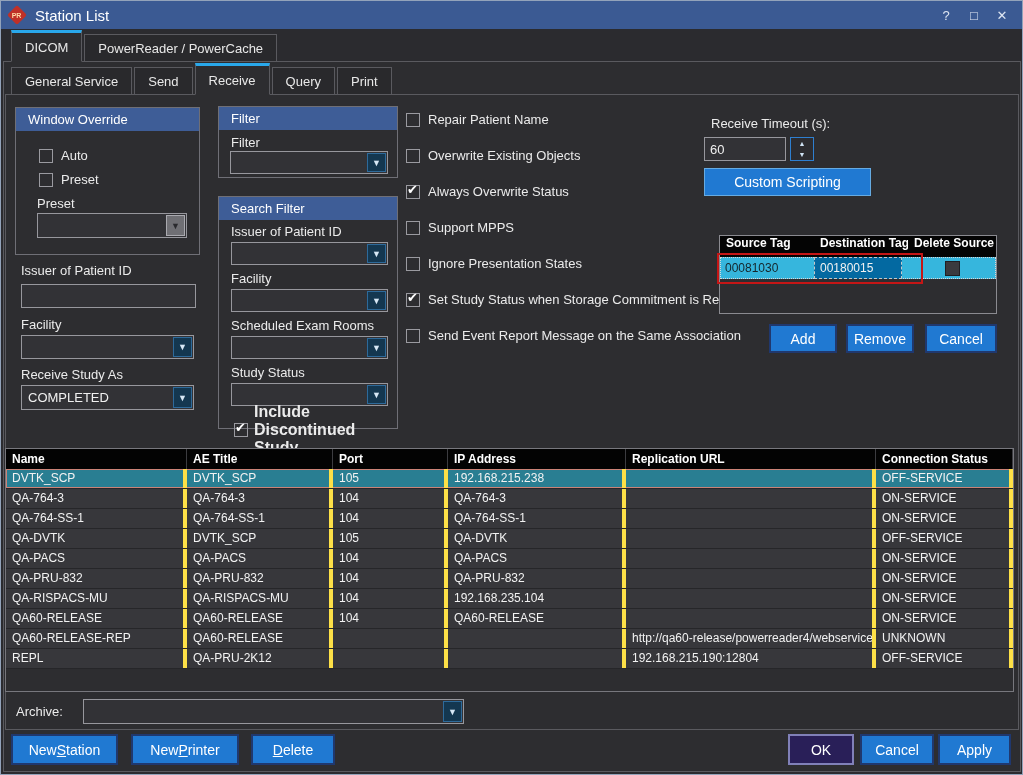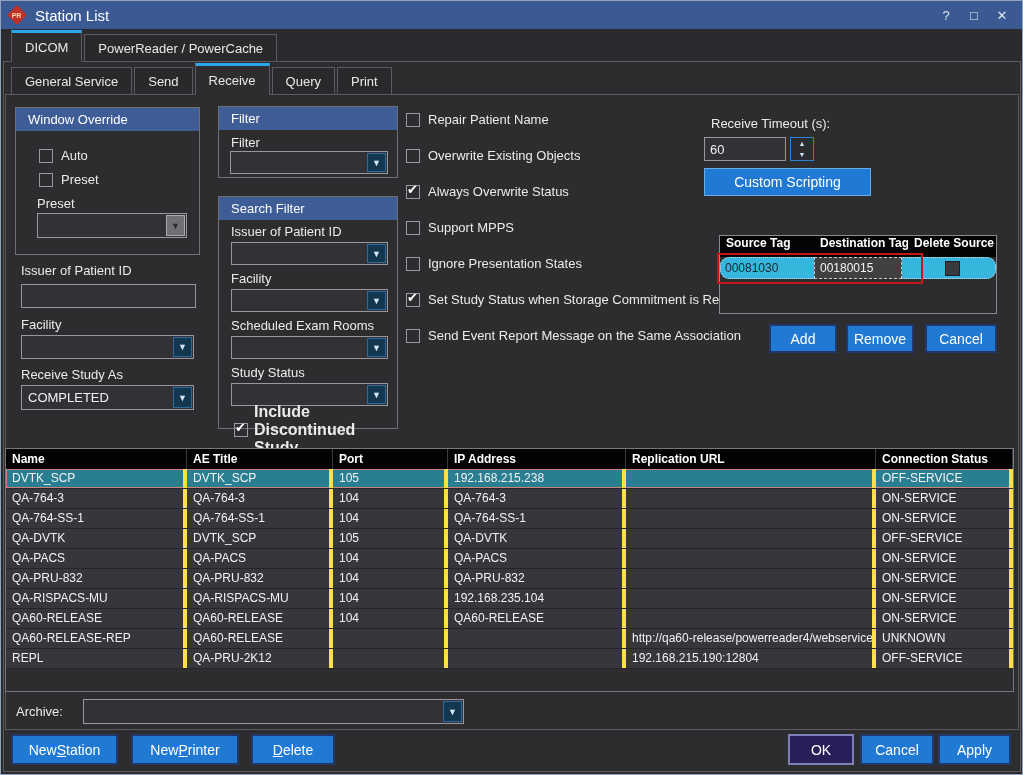--- a/index.html
+++ b/index.html
@@ -114,26 +114,26 @@
   .spin-btn { flex:1; display:flex; align-items:center; justify-content:center;
     font-size:7px; color:#cfe3f5; }
 
   
   .tag-table { position:absolute; left:718px; top:234px; width:278px; height:79px;
     border:1px solid #8a8a90; background:#2d2d30; z-index:4; }
   .tag-header { display:flex; height:21px; background:#040404; color:#fff;
     font-size:12px; font-weight:bold; align-items:flex-start; }
   .tag-header > div { padding-left:6px; overflow:hidden; white-space:nowrap; }
   .tag-row { display:flex; height:22px; background:var(--cyan,#36b6dd);
-    outline:1px dotted #d8d8d8; outline-offset:-1px; align-items:center;border-radius:9px; }
+    outline:1px dotted #d8d8d8; outline-offset:-1px; align-items:center; }
   .tg-c1 { width:94px; } .tg-c2 { width:94px; } .tg-c3 { width:88px; }
   .tag-src { width:94px; font-size:12px; color:#15262b; padding-left:5px; }
   .tag-dst-wrap { width:94px; height:22px; position:relative; }
   .tag-dst { position:absolute; left:0; top:0; width:88px; height:22px;
-    background:#404040; border:1px dashed #c7c7c7; color:#f2f2f2;
+    background:#0369a1; border:1px dashed #c7c7c7; color:#f2f2f2;
     font-size:12px; display:flex; align-items:center; padding-left:5px; }
   .tag-del { width:88px; display:flex; justify-content:center; }
   .tag-del .cbx { width:15px; height:15px; background:#3a3a3e; border:1px solid #1f1f23; }
 
   .red-annotation { position:absolute; left:716px; top:252px; width:206px; height:31px;
     border:2px solid #c41616; z-index:20; pointer-events:none; }
 
   
   .station-table { position:absolute; left:4px; top:447px; width:1009px; height:244px;
     border:1px solid #77777d; background:#2d2d30; overflow:hidden; z-index:4; }

